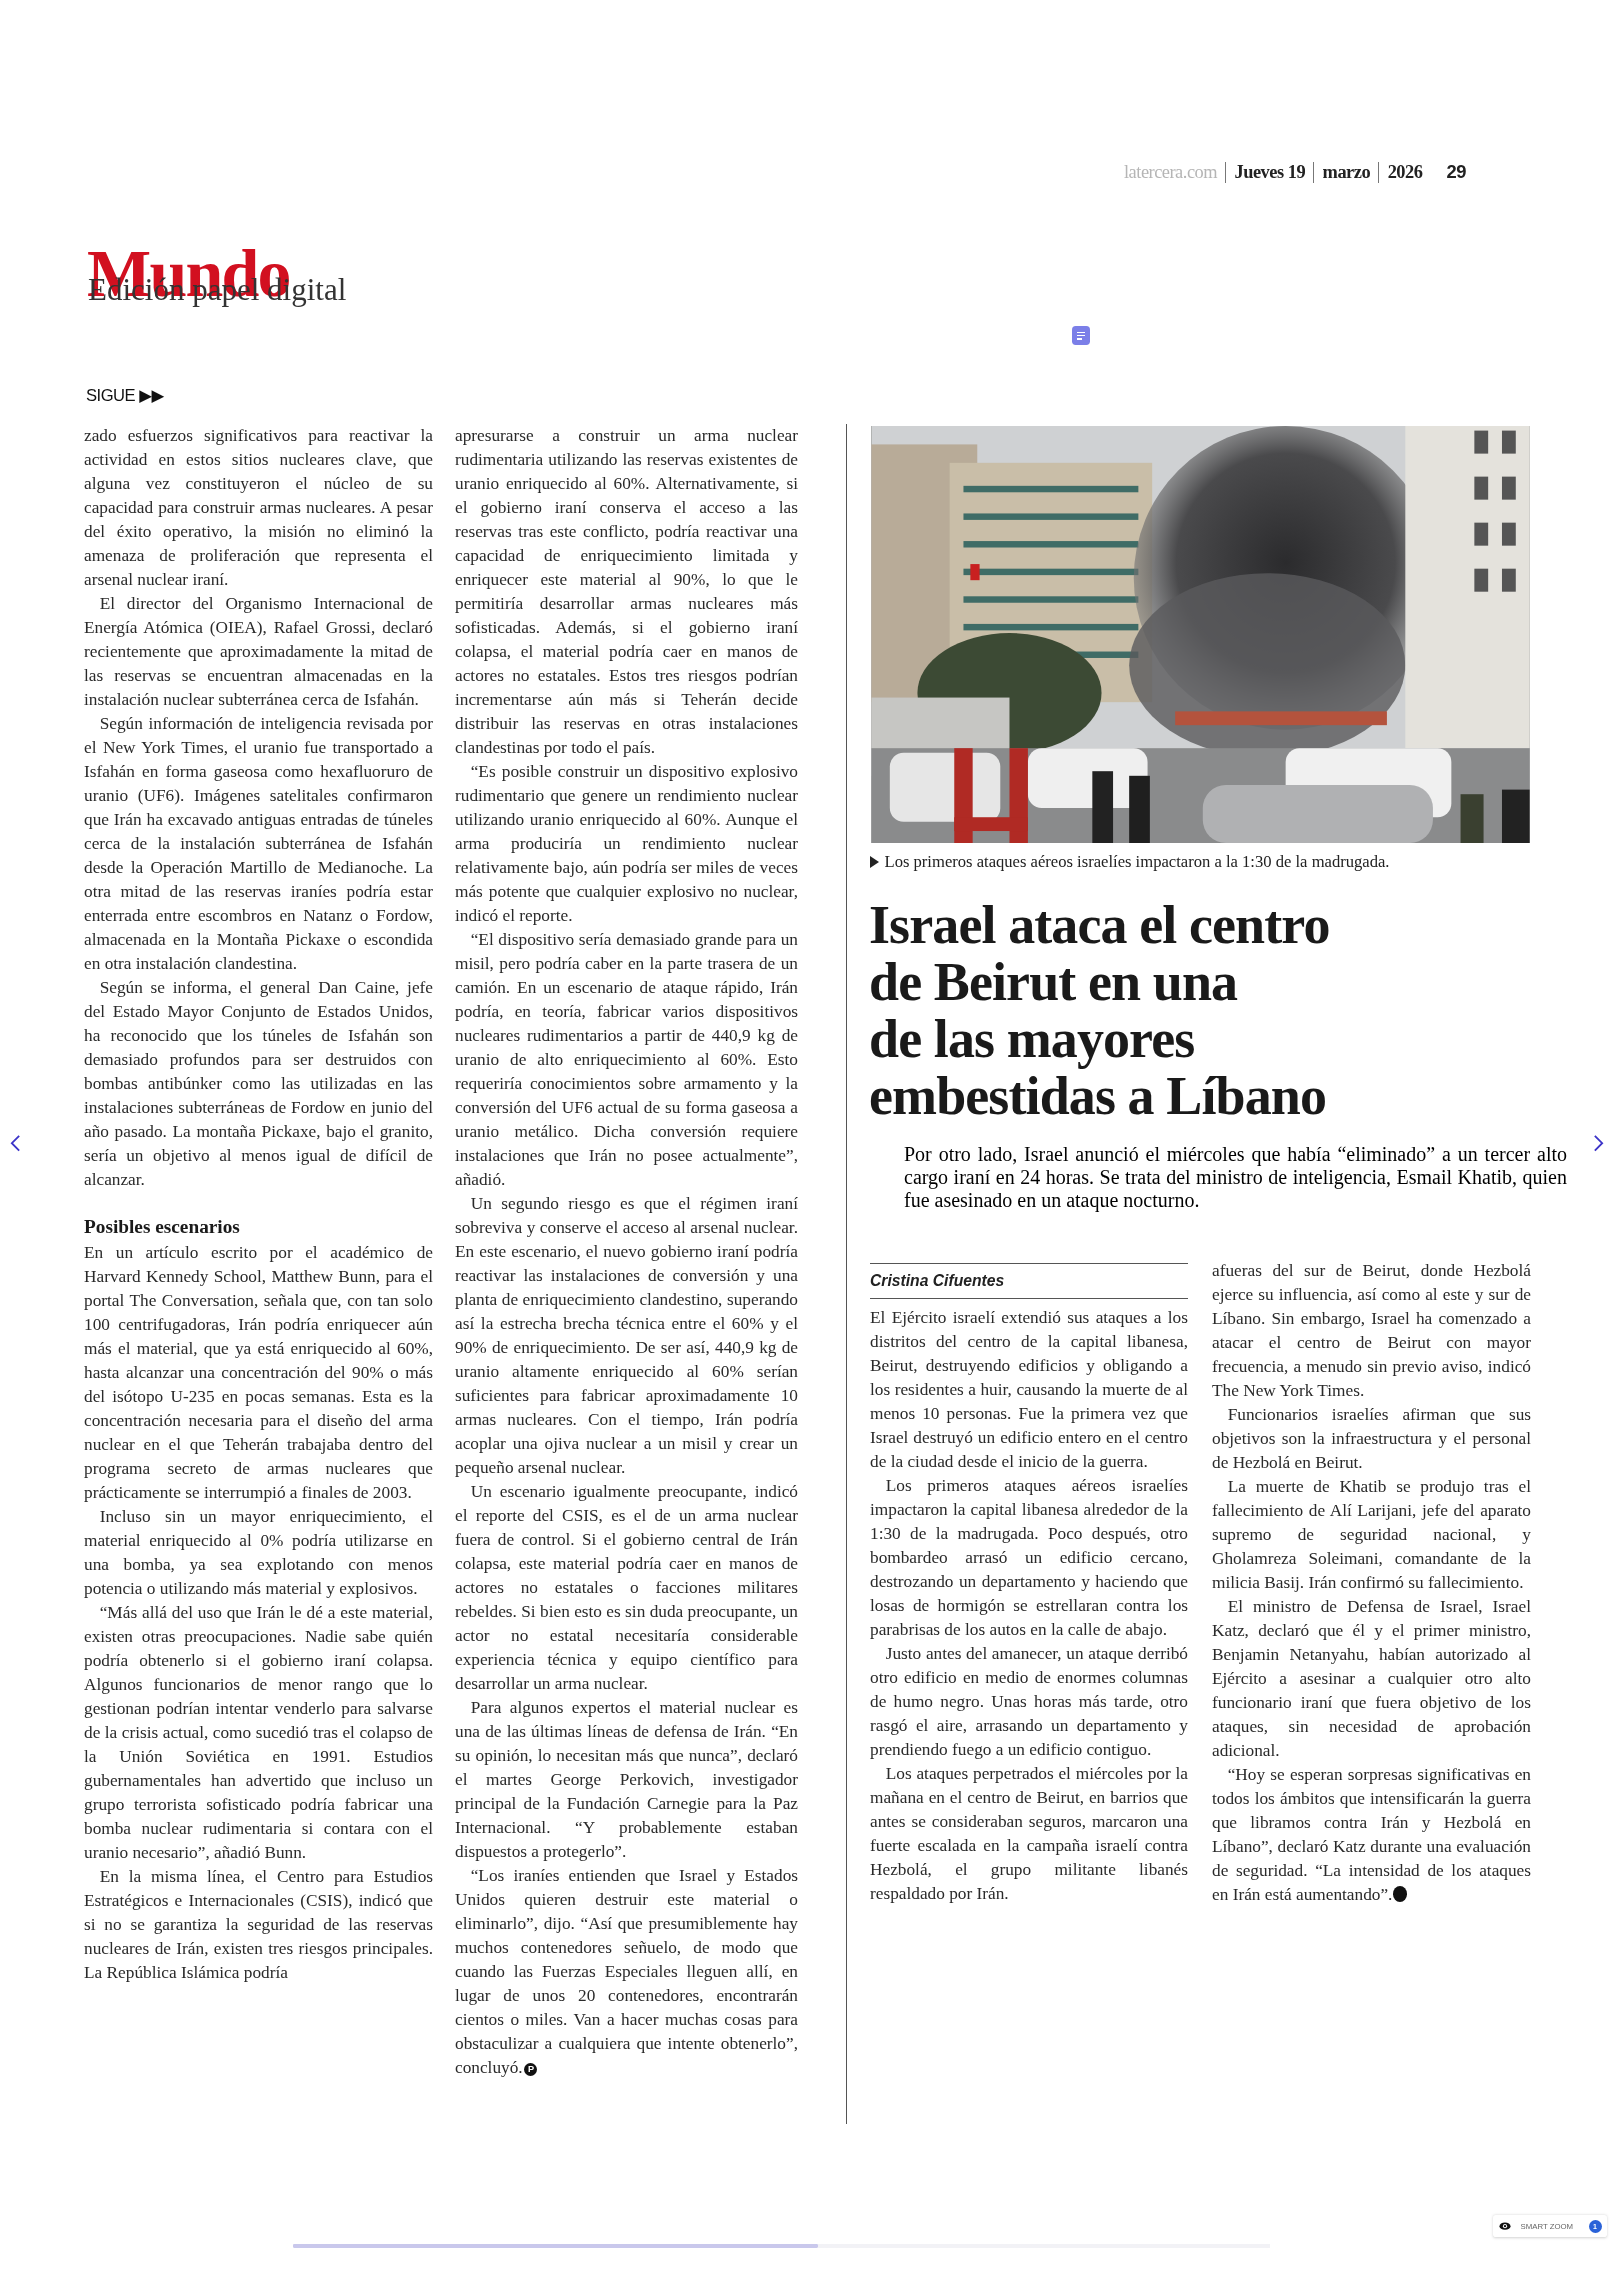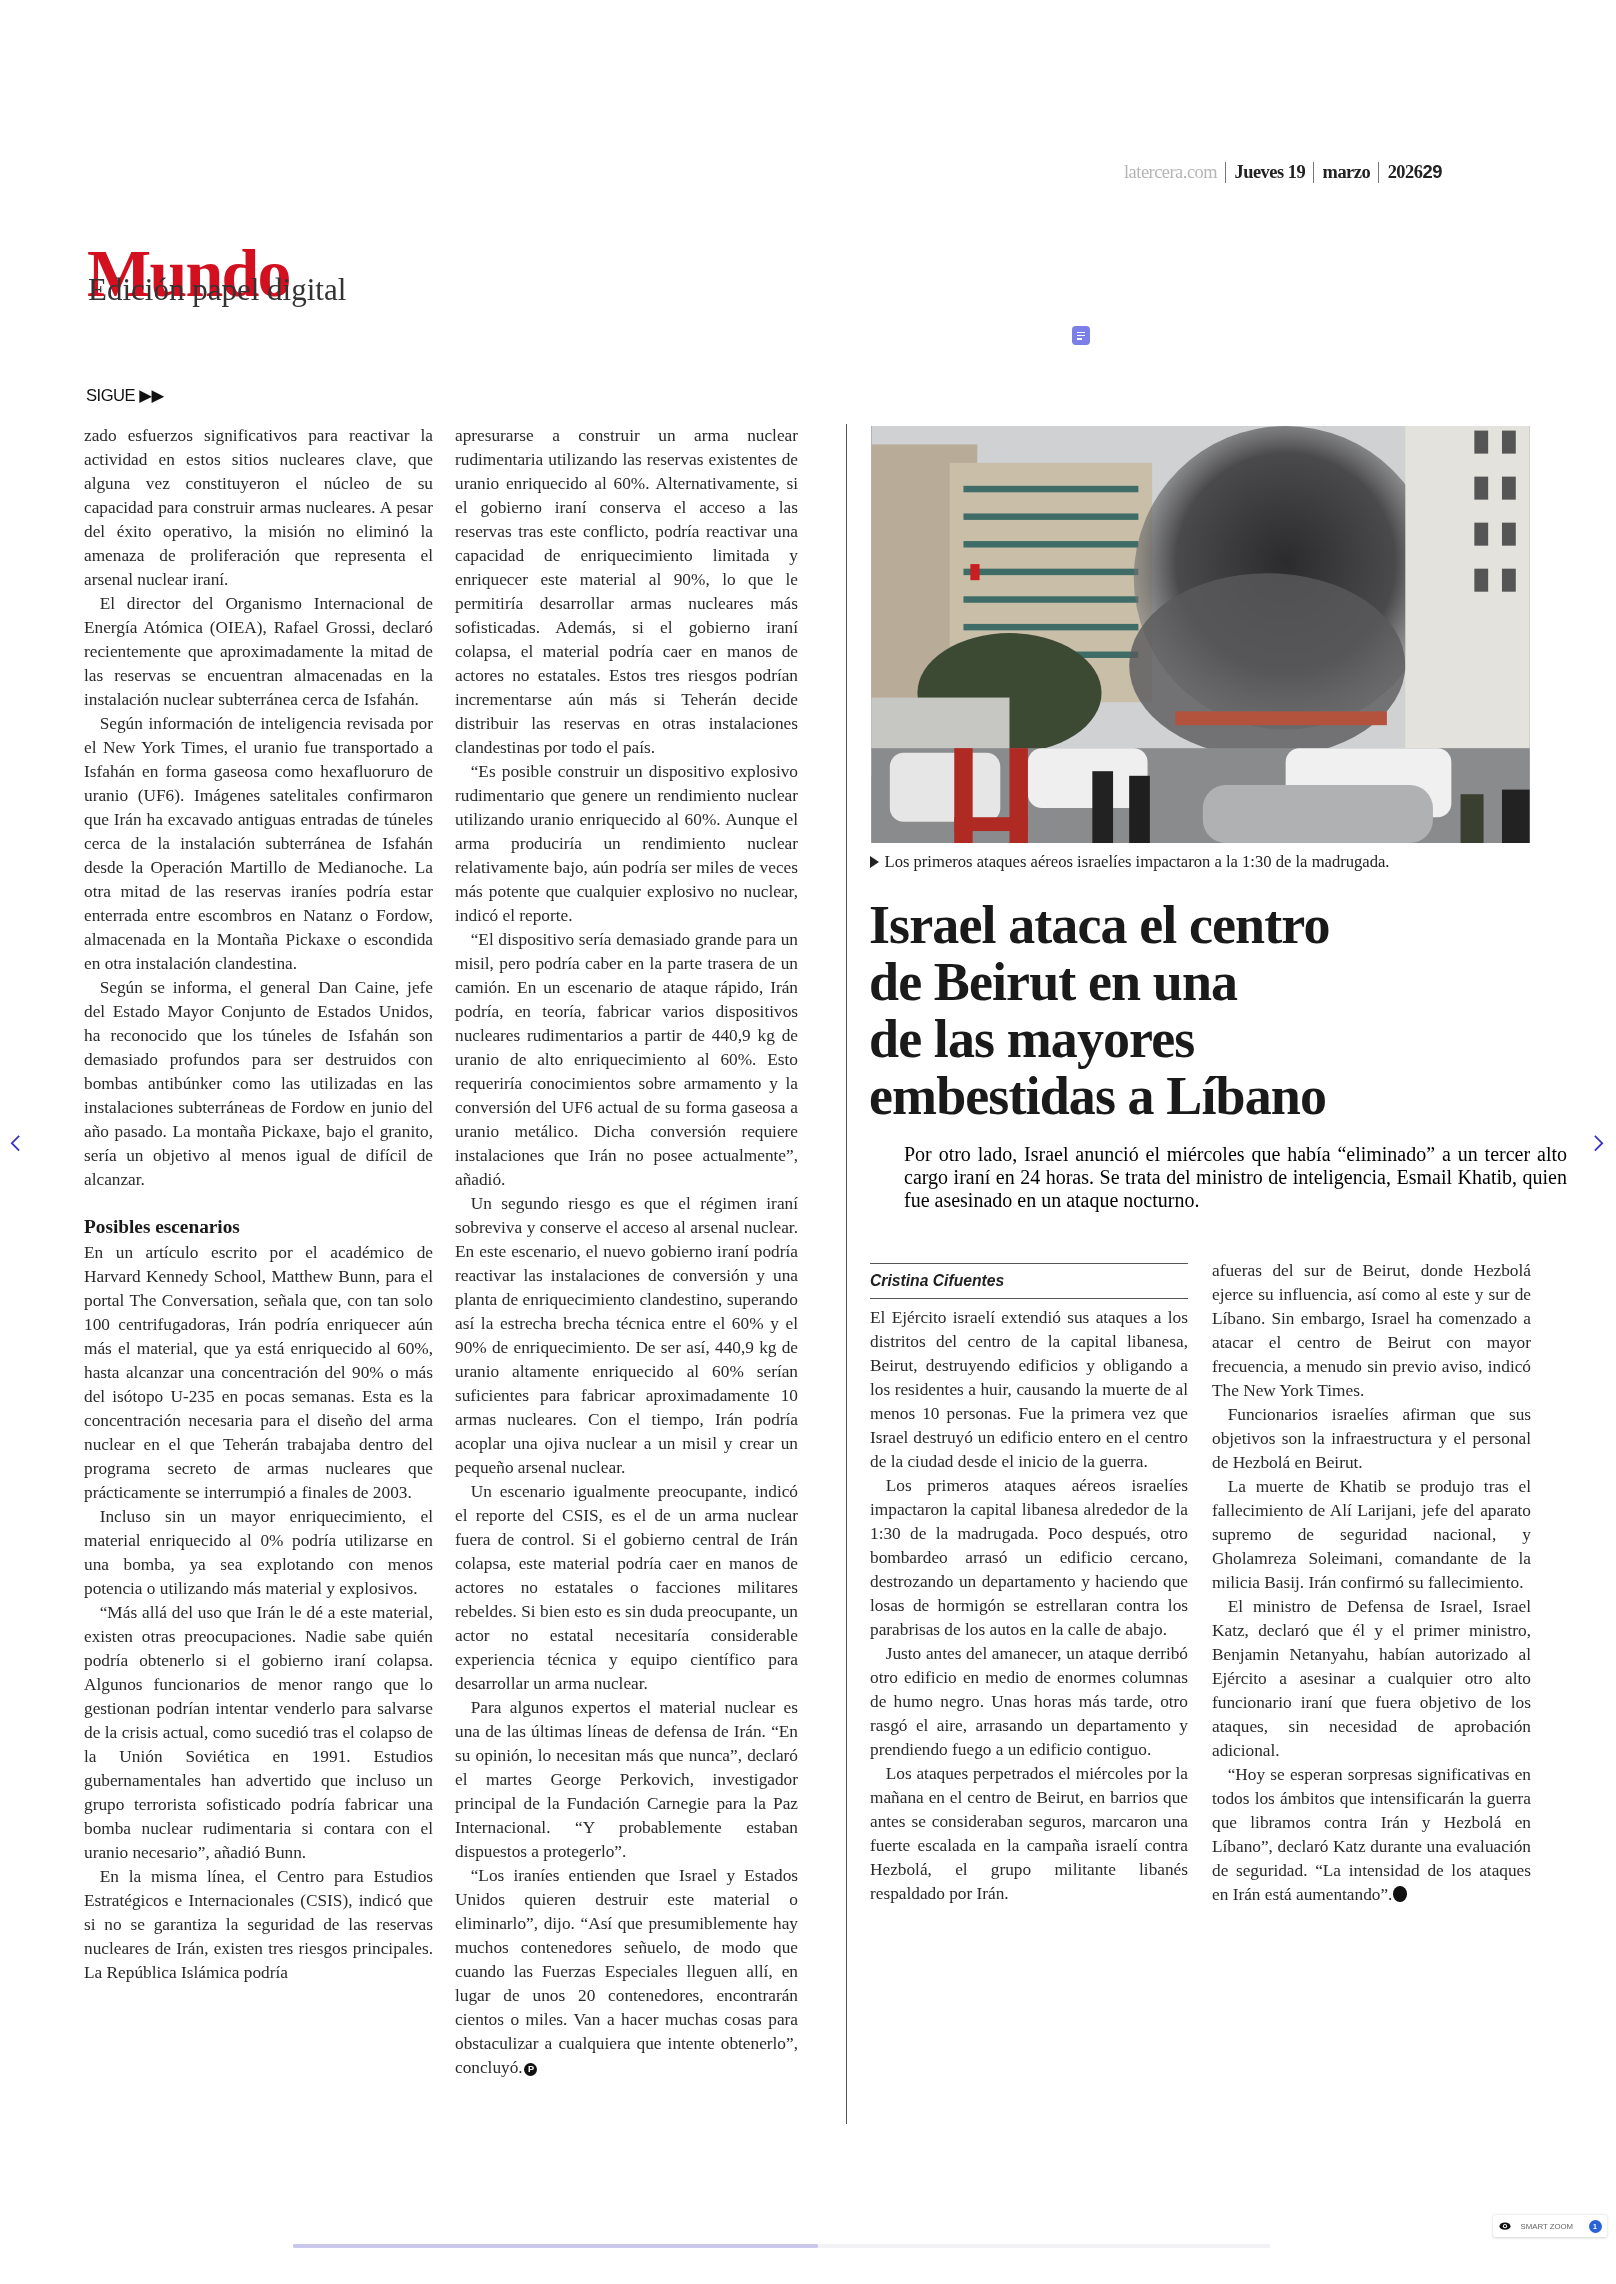--- a/index.html
+++ b/index.html
@@ -1,21 +1,21 @@
 <!DOCTYPE html>
 <html style="font-size:7.4px"><head>
 <meta charset="utf-8">
 <style>
   html, body { margin: 0; padding: 0; background: #ffffff; }
   body { width: 1616px; height: 2284px; position: relative; overflow: hidden; font-family: "Liberation Serif", serif; color: #222; }
 
   .masthead { position: absolute; left: 1124px; top: 161px; font-family: "Liberation Serif", serif; font-size: 18.4px; font-weight: bold; letter-spacing: -0.5px; display: flex; align-items: center; }
   .masthead .site { color: #b5b5b5; font-weight: normal; }
   .masthead .sep { width: 0.9px; height: 21px; background: #777; margin: 0 8.3px; }
-  .masthead .pg { font-family: "Liberation Sans", sans-serif; }
+  .masthead .pg { margin-left: 24px; font-family: "Liberation Sans", sans-serif; }
 
   .section-title { position: absolute; left: 87px; top: 207px; font-size: 68px; font-weight: bold; color: #d21020; letter-spacing: -1.8px; line-height: 1; margin-top: 32px; }
   .section-sub { position: absolute; left: 88px; top: 274px; font-size: 31px; color: #333; line-height: 1; }
 
   .menu-btn { position: absolute; left: 1072px; top: 326px; width: 18.4px; height: 19.3px; background: #7b7fe8; border-radius: 3.7px; display: flex; flex-direction: column; justify-content: center; align-items: center; gap: 1.8px; cursor: pointer; }
   .menu-btn span { display: block; height: 1.4px; background: #fff; width: 8.3px; }
   .menu-btn span:last-child { width: 4.6px; margin-right: 3.7px; }
 
   .sigue { position: absolute; left: 86px; top: 386px; font-family: "Liberation Sans", sans-serif; font-weight: normal; font-size: 16.6px; letter-spacing: -0.5px; color: #111; }
 

